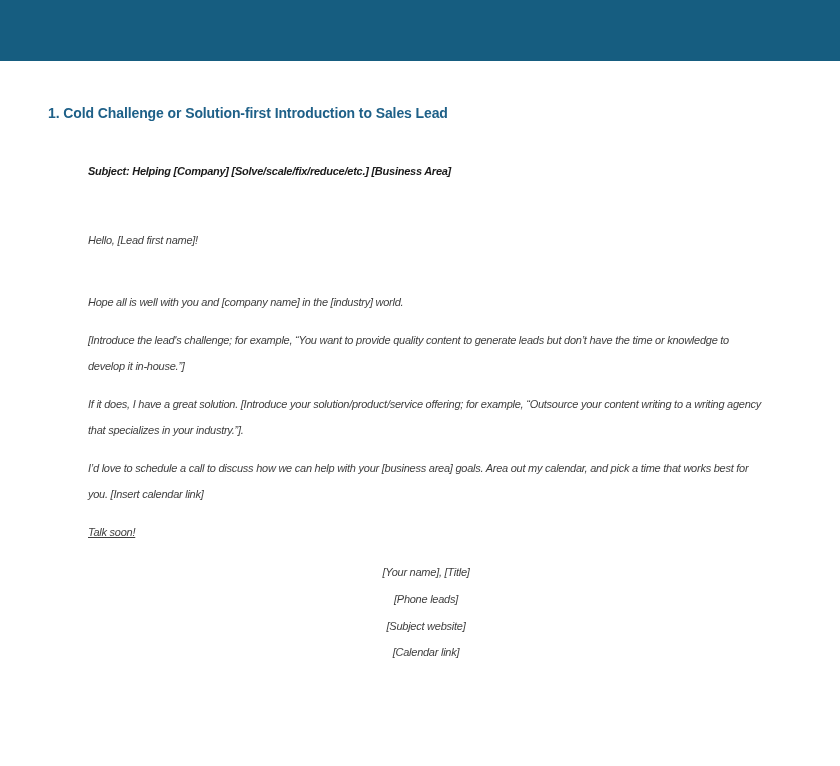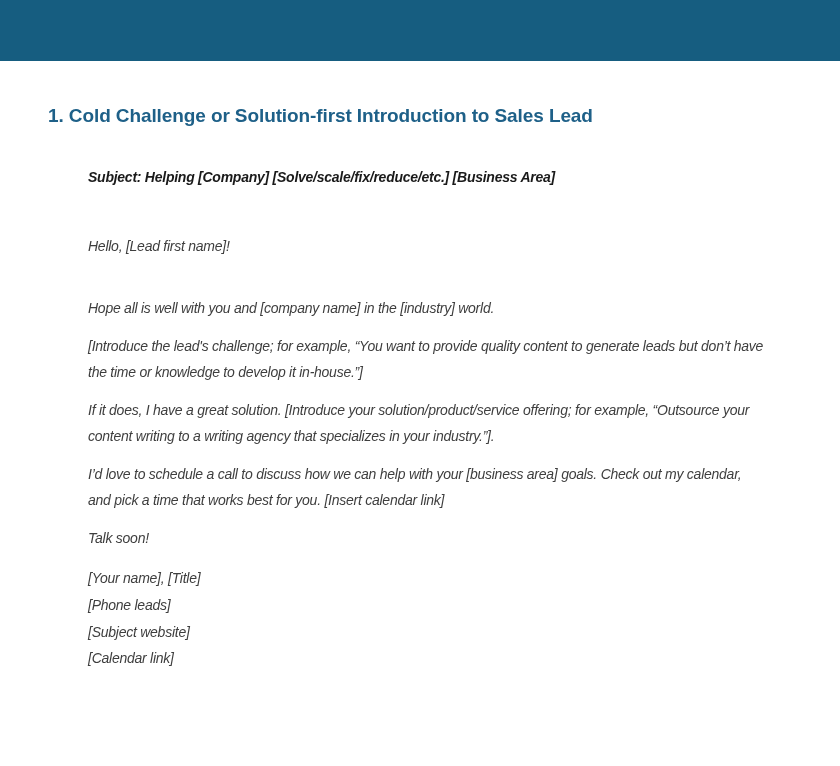--- a/index.html
+++ b/index.html
@@ -17,51 +17,53 @@
   .band {
     height: 61px;
     width: 100%;
     background: var(--band-color, #165d80);
   }
   .page {
     padding: 0 48px;
   }
   .section-heading {
     margin: 44px 0 0 0;
-    font-size: 19px;
+    font-size: 14px;
     font-weight: bold;
     color: var(--heading-color, #1e6088);
     letter-spacing: -0.1px;
   }
   .email {
     margin: 37px 0 0 40px;
     width: 676px;
     color: var(--body-color, #3e3e3e);
     font-style: italic;
-    font-size: 14px;
+    font-size: 11px;
     line-height: 26px;
     letter-spacing: -0.25px;
   }
   .email p {
     margin: 0 0 12px 0;
   }
   .subject {
     font-weight: bold;
     color: var(--subject-color, #1a1a1a);
     margin: 0 0 43px 0 !important;
   }
   .greeting {
     margin: 0 0 36px 0 !important;
   }
   .signoff {
     margin: 0 0 14px 0 !important;
+    text-decoration: underline;
   }
   .signature p {
     margin: 0;
     line-height: 26.8px;
+    text-align: center;
   }
 </style>
 </head>
 <body>
 
 <div class="band"></div>
 
 <div class="page">
   <h1 class="section-heading">1. Cold Challenge or Solution-first Introduction to Sales Lead</h1>
 
@@ -70,21 +72,21 @@
 
     <p class="greeting">Hello, [Lead first name]!</p>
 
     <p>Hope all is well with you and [company name] in the [industry] world.</p>
 
 
     <p>[Introduce the lead's challenge; for example, “You want to provide quality content to generate leads but don’t have the time or knowledge to develop it in-house.”]</p>
 
     <p>If it does, I have a great solution. [Introduce your solution/product/service offering; for example, “Outsource your content writing to a writing agency that specializes in your industry.”].</p>
 
-    <p>I’d love to schedule a call to discuss how we can help with your [business area] goals. Check out my calendar, and pick a time that works best for you. [Insert calendar link]</p>
+    <p>I’d love to schedule a call to discuss how we can help with your [business area] goals. Area out my calendar, and pick a time that works best for you. [Insert calendar link]</p>
 
     <p class="signoff">Talk soon!</p>
 
     <div class="signature">
       <p>[Your name], [Title]</p>
       <p>[Phone leads]</p>
       <p>[Subject website]</p>
       <p>[Calendar link]</p>
     </div>
   </div>

